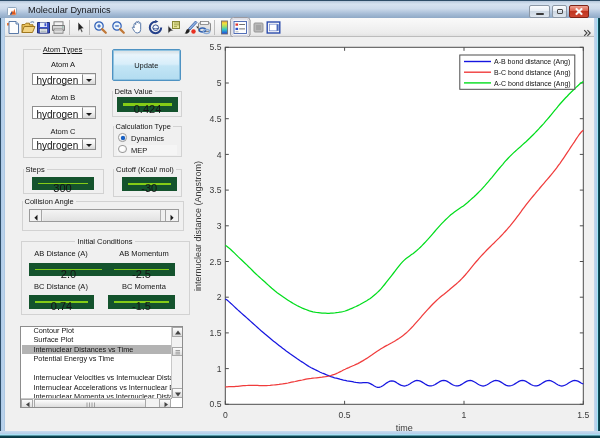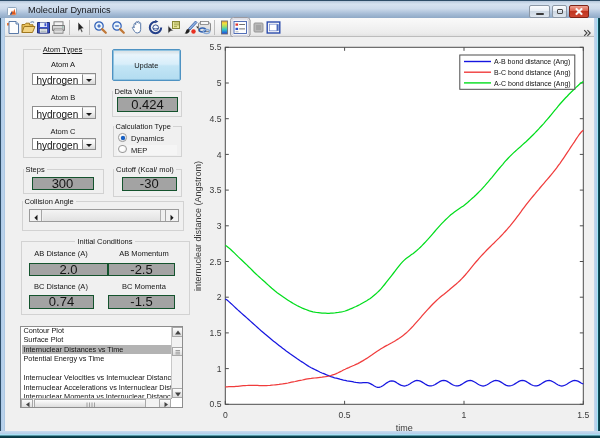--- a/index.html
+++ b/index.html
@@ -18,42 +18,42 @@
 #toolbar { left:5px; top:18px; width:589px; height:19px;
   background:linear-gradient(#fafafa,#ececec 85%,#e2e2e2); border-bottom:1px solid #bcbcbc; }
 .tsep { position:absolute; top:2px; width:1px; height:15px; background:#bdbdbd; }
 .ticon { position:absolute; top:1px; width:17px; height:17px; }
 
 #fig { left:5px; top:37px; width:589px; height:394px; background:#f0f0f0; }
 
 fieldset { position:absolute; border:1px solid #d2d2d2; color:#141414; }
 fieldset legend { font-size:7.5px; padding:0 2px; color:#141414; white-space:nowrap; }
 .lab { position:absolute; font-size:7.5px; color:#141414; text-align:center; white-space:nowrap; }
-.tf { position:absolute; background:#a3a3a3; border:1px solid #14532d; font-size:13px; color:#141414; text-align:center; line-height:11px; }
+.tf { position:absolute; background:#84cc16; border:6px solid #14532d; font-size:11px; color:#141414; text-align:center; line-height:11px; }
 .dd { position:absolute; background:#fff; border:1px solid #8d8d8d; font-size:10px; color:#141414; }
 .dd .txt { position:absolute; left:4px; top:1.5px; }
 .dd .btn { position:absolute; right:0; top:0; bottom:0; width:13px;
   background:linear-gradient(#fefefe,#f0f0f0 45%,#d8d8d8); border-left:1px solid #888;
   border-top:1px solid #e8e8e8; }
 .dd .btn:after { content:""; position:absolute; left:3.2px; top:4.5px;
   border-left:3px solid transparent; border-right:3px solid transparent; border-top:3.5px solid #1a1a1a; }
 .radio { position:absolute; width:8.5px; height:8.5px; border-radius:50%;
   background:radial-gradient(circle at 40% 35%, #fdfdfd 40%, #e6e6e6); border:1px solid #9a9a9a; }
 .radio.sel:after { content:""; position:absolute; left:1.5px; top:1.5px; width:4px; height:4px;
   border-radius:50%; background:#1560c8; box-shadow:0 0 1px #0a3a80; }
 #updatebtn { position:absolute; left:112px; top:48.5px; width:68.5px; height:32.5px;
   border:1px solid #4e92c2; border-radius:2px;
   box-shadow:inset 0 0 0 1px #8ec2e0;
   background:linear-gradient(#d7dde1 0%,#dde8ee 9%,#e8f4fb 16%,#d8eefa 47%,#c3e5f5 53%,#b2dcf0 100%);
   font-size:7.5px; color:#1a1a1a; text-align:center; line-height:31px; }
 
 #listbox { position:absolute; left:19.5px; top:325.5px; width:163px; height:82px;
   background:#fff; border:1px solid #8d8d8d; overflow:hidden; }
 .li { position:absolute; left:1px; font-size:7.3px; color:#141414; white-space:nowrap;
-  padding-left:2px; width:150px; overflow:hidden; height:9.5px; line-height:9.5px; }
+  padding-left:12px; width:150px; overflow:hidden; height:9.5px; line-height:9.5px; }
 .sb { position:absolute; background:#f2f2f2; }
 .sbtn svg { position:absolute; left:0; top:0; display:block; }
 .sbtn { position:absolute; background:linear-gradient(#fdfdfd,#ddd); border:1px solid #a8a8a8; }
 </style>
 </head>
 <body>
 
 <div class="abs" id="titlebar"></div>
 <div class="abs" id="borderL"></div>
 <div class="abs" id="borderR"></div>

